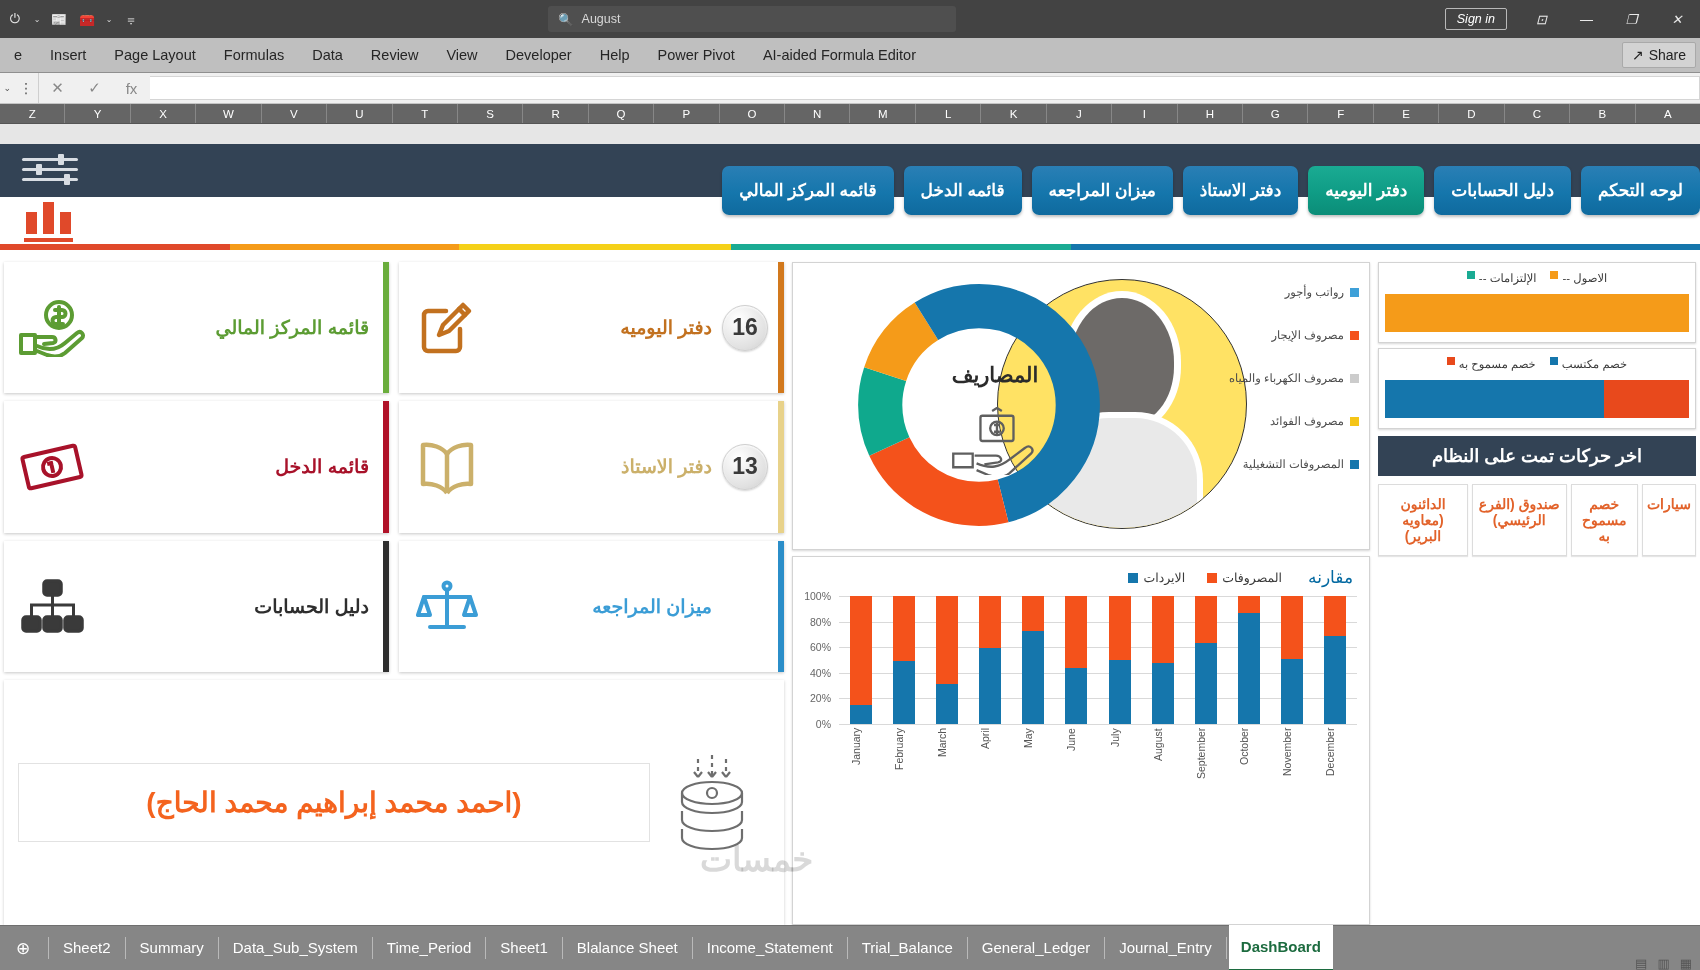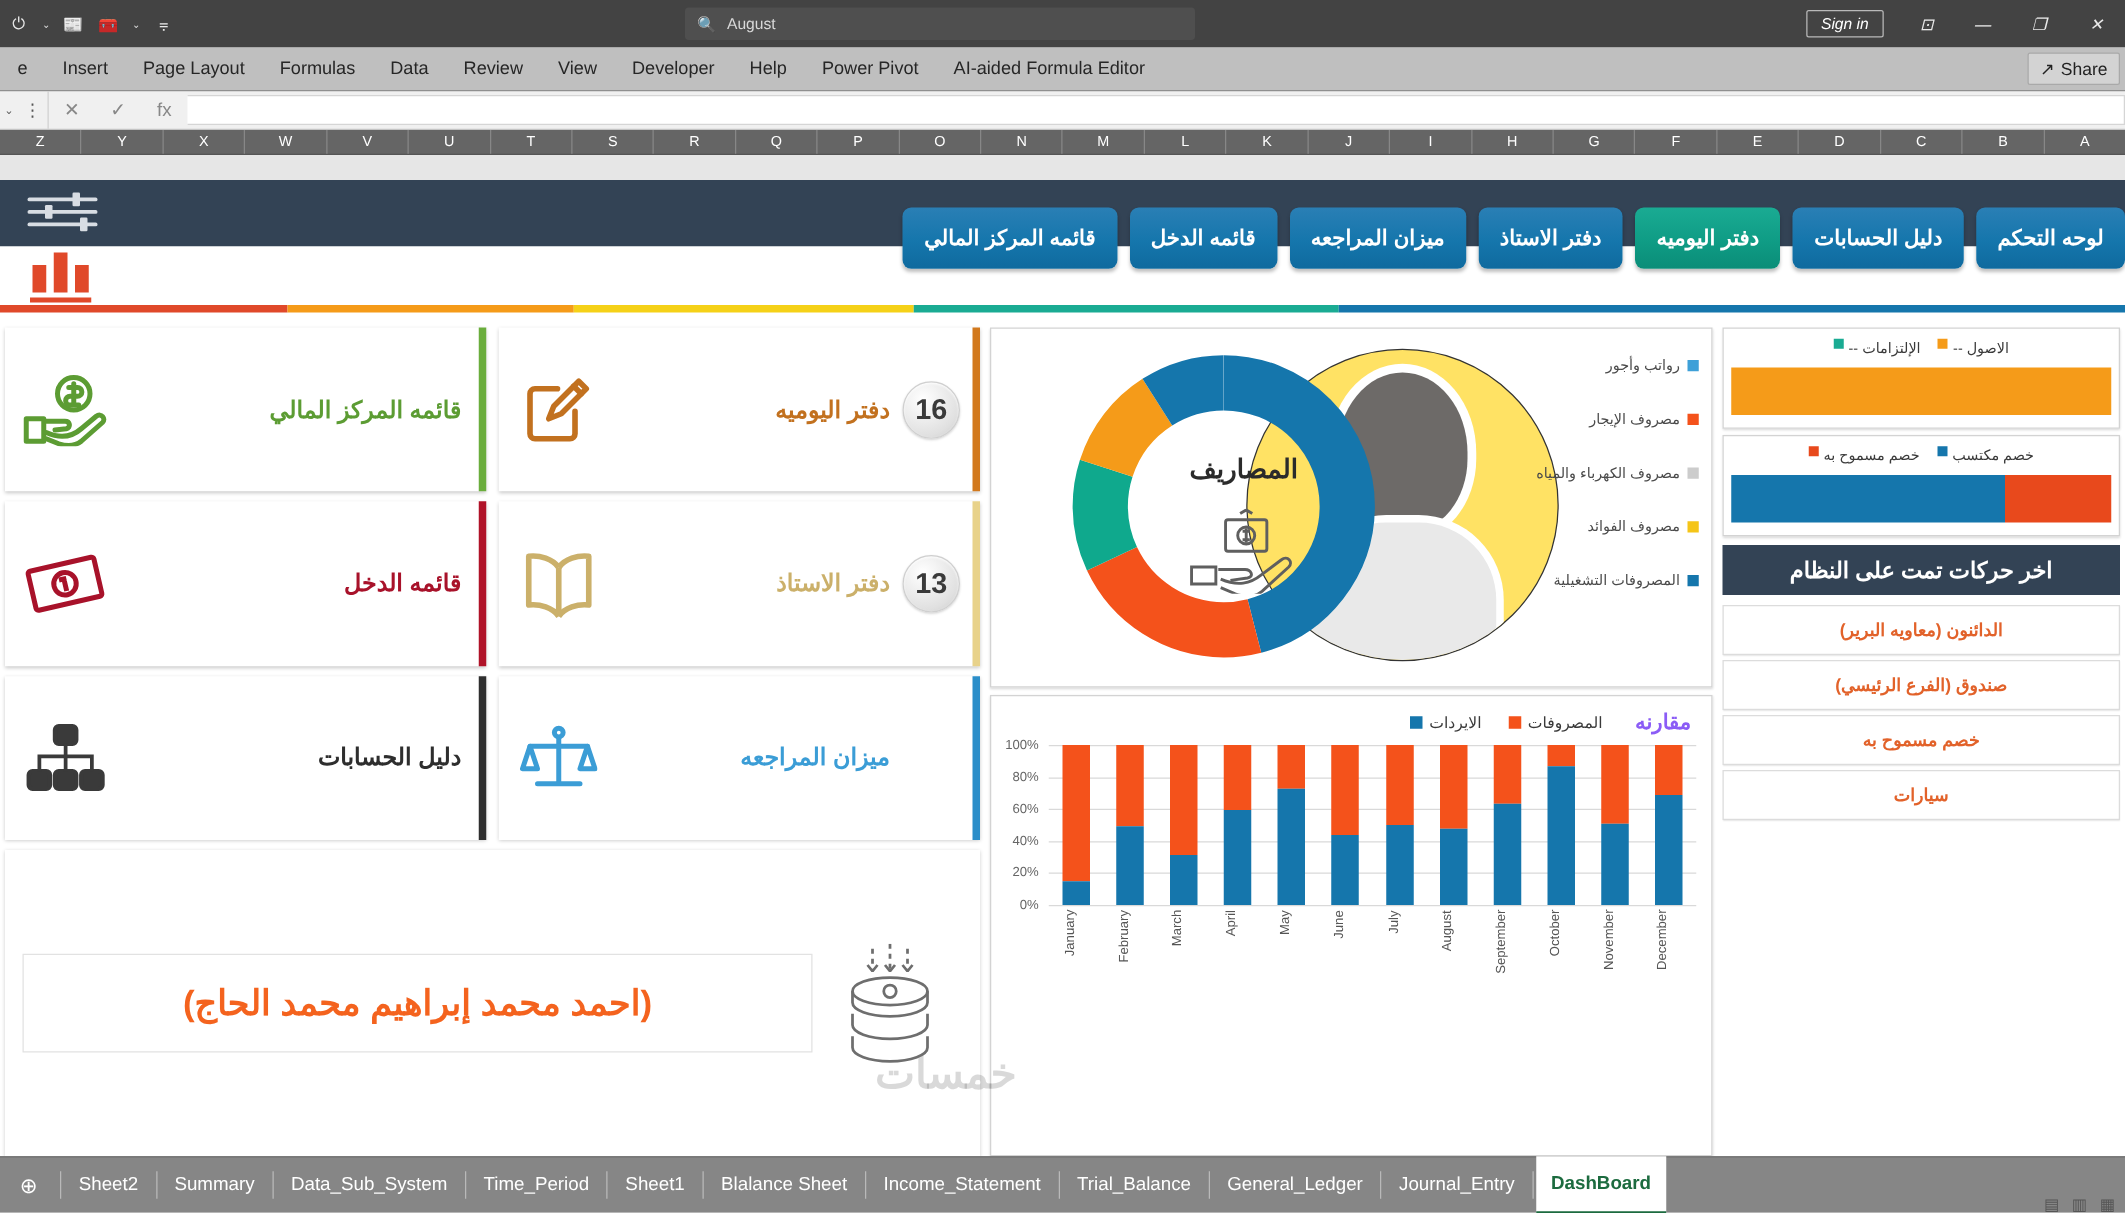--- a/index.html
+++ b/index.html
@@ -146,21 +146,21 @@
   .mc-legend span { display: flex; flex-direction: row-reverse; align-items: flex-start; gap: 4px; }
   .sw { width: 8px; height: 8px; display: inline-block; }
   .mc-bar { height: 38px; width: 100%; display: flex; }
   .mc-bar i { display: block; height: 100%; }
 
   .section-title {
     background: #334355; color: #fff; text-align: center;
     font-size: 18px; font-weight: bold; padding: 9px 0; direction: rtl;
     margin: 2px 0 3px 0;
   }
-  .txn-list { display: flex; flex-direction: column; gap: 4px; }
+  .txn-list { display: flex; flex-direction: row; gap: 4px; }
   .txn {
     background: #fff; border: 1px solid #dcdcdc; text-align: center;
     color: #e2622a; font-size: 14px; font-weight: bold; padding: 11px 4px;
     direction: rtl; box-shadow: 0 1px 1px rgba(0,0,0,.10);
   }
 
   
   .col-center { width: 578px; display: flex; flex-direction: column; gap: 6px; }
   .donut-panel { position: relative; height: 288px; padding: 4px; }
   .donut-wrap { position: relative; width: 100%; height: 100%; }
@@ -202,21 +202,21 @@
     font-size: 11.5px; color: #4a4a4a;
   }
   .d-legend div { display: flex; flex-direction: row; align-items: center; gap: 6px; justify-content: flex-start;}
   .d-legend .sw { width: 9px; height: 9px; flex: 0 0 auto; }
 
   .bars-panel { flex: 1; padding: 6px 8px 4px 8px; position: relative; }
   .bars-head {
     display: flex; flex-direction: row; align-items: center; direction: rtl;
     justify-content: flex-start; gap: 26px; padding: 4px 8px 2px 8px;
   }
-  .bars-title { font-size: 17px; color: #8b5cf6; font-weight: 700; }
+  .bars-title { font-size: 17px; color: #0369a1; font-weight: 400; }
   .bars-legend { display: flex; flex-direction: row; gap: 22px; font-size: 12.5px; color: #3a3a3a; }
   .bars-legend span { display: flex; flex-direction: row-reverse; align-items: center; gap: 5px; }
   .bars-legend .sw { width: 10px; height: 10px; }
   .plot { position: relative; height: 128px; margin: 6px 0 0 0; }
   .ylabels {
     position: absolute; left: 0; top: 0; width: 34px; height: 100%;
     font-size: 10.5px; color: #666;
   }
   .ylabels span { position: absolute; right: 4px; transform: translateY(-50%); }
   .grid { position: absolute; left: 38px; right: 4px; top: 0; bottom: 0; }

